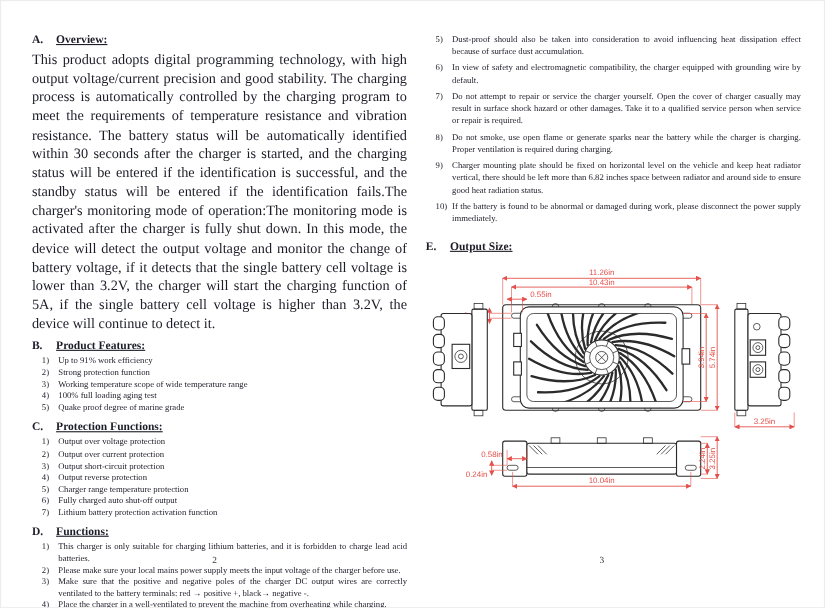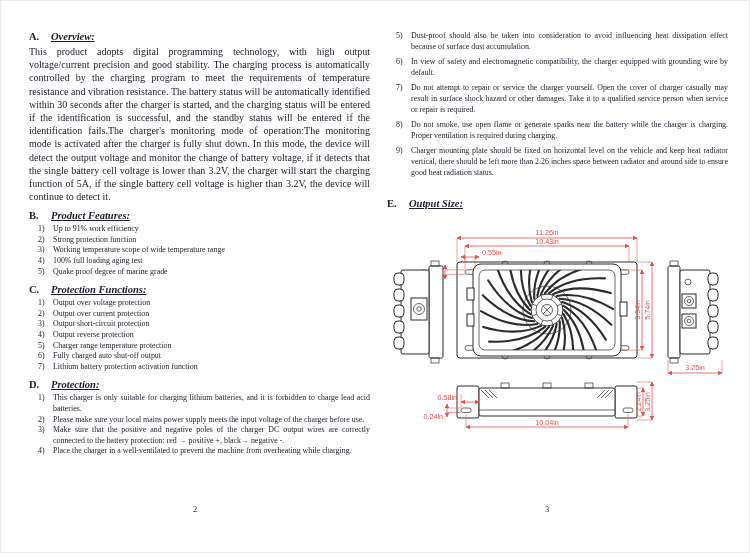--- a/index.html
+++ b/index.html
@@ -13,34 +13,34 @@
     color:#1c1c28;
     overflow:hidden;
   }
   .col { position:absolute; top:30px; }
   .col-left  { left:28px;  width:341px; }
   .col-right { left:386px; width:341px; }
 
   .sec-head { display:flex; align-items:baseline; font-weight:bold; font-size:10.5px; margin:7px 0 3px 0; }
   .sec-head:first-child { margin-top:0; }
   .sec-letter { width:22px; flex:none; }
-  .sec-title { text-decoration:underline;font-style:italic; }
-
-  .body-par { font-size:10px; line-height:1.32; text-align:justify; }
+  .sec-title { text-decoration:underline; }
+
+  .body-par { font-size:13px; line-height:1.32; text-align:justify; }
 
   .num-item { display:flex; font-size:7.9px; line-height:1.34; margin:0; }
   .num-item .num { flex:none; width:24px; padding-left:9px; }
   .num-item .txt { flex:1; text-align:justify; }
   .gap { height:5px; }
 
   .page-num { position:absolute; bottom:38px; font-size:8.5px; color:#333; }
   .page-num-left  { left:192px; }
   .page-num-right { left:544px; }
 
-  .drawing-wrap { margin-top:15px; margin-left:-2px; }
+  .drawing-wrap { margin-top:9px; margin-left:-2px; }
   svg text { font-family:"Liberation Sans", sans-serif; }
   .dimtxt { font-size:7.2px; fill:#e4504a; }
   .blk { stroke:#2b2b2b; fill:#fff; stroke-width:1; }
   .blk-thin { stroke:#2b2b2b; fill:none; stroke-width:0.7; }
   .dim { stroke:#e4504a; stroke-width:0.8; fill:none; }
   .ext { stroke:#e4504a; stroke-width:0.55; fill:none; }
 </style>
 </head>
 <body>
 
@@ -107,33 +107,33 @@
         <span class="num">6)</span>
         <span class="txt">Fully charged auto shut-off output</span>
       </div>
     <div class="num-item">
         <span class="num">7)</span>
         <span class="txt">Lithium battery protection activation function</span>
       </div>
 
     <div class="sec-head">
       <span class="sec-letter">D.</span>
-      <span class="sec-title">Protection:</span>
+      <span class="sec-title">Functions:</span>
     </div>
     <div class="num-item">
         <span class="num">1)</span>
         <span class="txt">This charger is only suitable for charging lithium batteries, and it is forbidden to charge lead acid batteries.</span>
       </div>
     <div class="num-item">
         <span class="num">2)</span>
         <span class="txt">Please make sure your local mains power supply meets the input voltage of the charger before use.</span>
       </div>
     <div class="num-item">
         <span class="num">3)</span>
-        <span class="txt">Make sure that the positive and negative poles of the charger DC output wires are correctly connected to the battery protection:  red → positive +, black→ negative -.</span>
+        <span class="txt">Make sure that the positive and negative poles of the charger DC output wires are correctly ventilated to the battery terminals:  red → positive +, black→ negative -.</span>
       </div>
     <div class="num-item">
         <span class="num">4)</span>
         <span class="txt">Place the charger in a well-ventilated to prevent the machine from overheating while charging.</span>
       </div>
   </div>
 
   <div class="col col-right">
     <div class="num-item">
         <span class="num">5)</span>
@@ -150,23 +150,27 @@
         <span class="txt">Do not attempt to repair or service the charger yourself. Open the cover of charger casually may result in surface shock hazard or other damages. Take it to a qualified service person when service or repair is required.</span>
       </div>
     <div class="gap"></div>
     <div class="num-item">
         <span class="num">8)</span>
         <span class="txt">Do not smoke, use open flame or generate sparks near the battery while the charger is charging. Proper ventilation is required during charging.</span>
       </div>
     <div class="gap"></div>
     <div class="num-item">
         <span class="num">9)</span>
-        <span class="txt">Charger mounting plate should be fixed on horizontal level on the vehicle and keep heat radiator vertical, there should be left more than 2.26 inches space between radiator and around side to ensure good heat radiation status.</span>
-      </div>
-    <div class="gap"></div>
+        <span class="txt">Charger mounting plate should be fixed on horizontal level on the vehicle and keep heat radiator vertical, there should be left more than 6.82 inches space between radiator and around side to ensure good heat radiation status.</span>
+      </div>
+    <div class="gap"></div>
+    <div class="num-item">
+        <span class="num">10)</span>
+        <span class="txt">If the battery is found to be abnormal or damaged during work, please disconnect the power supply immediately.</span>
+      </div>
     <div class="gap"></div>
 
     <div class="sec-head" style="margin-top:10px;">
       <span class="sec-letter">E.</span>
       <span class="sec-title">Output Size:</span>
     </div>
 
     <div class="drawing-wrap">
       <svg width="345" height="212" viewBox="0 0 345 212">
         <defs>

